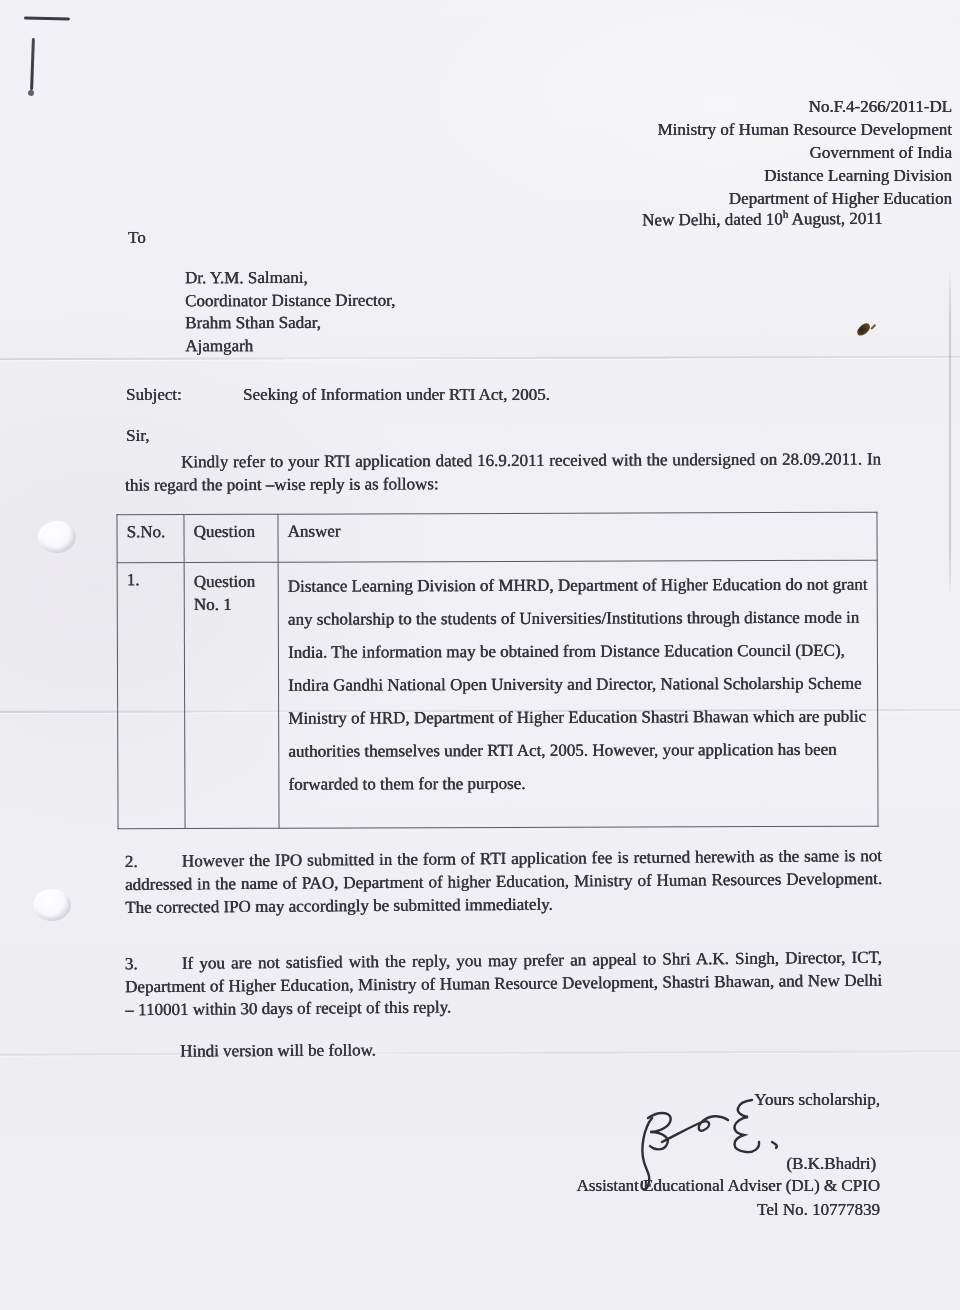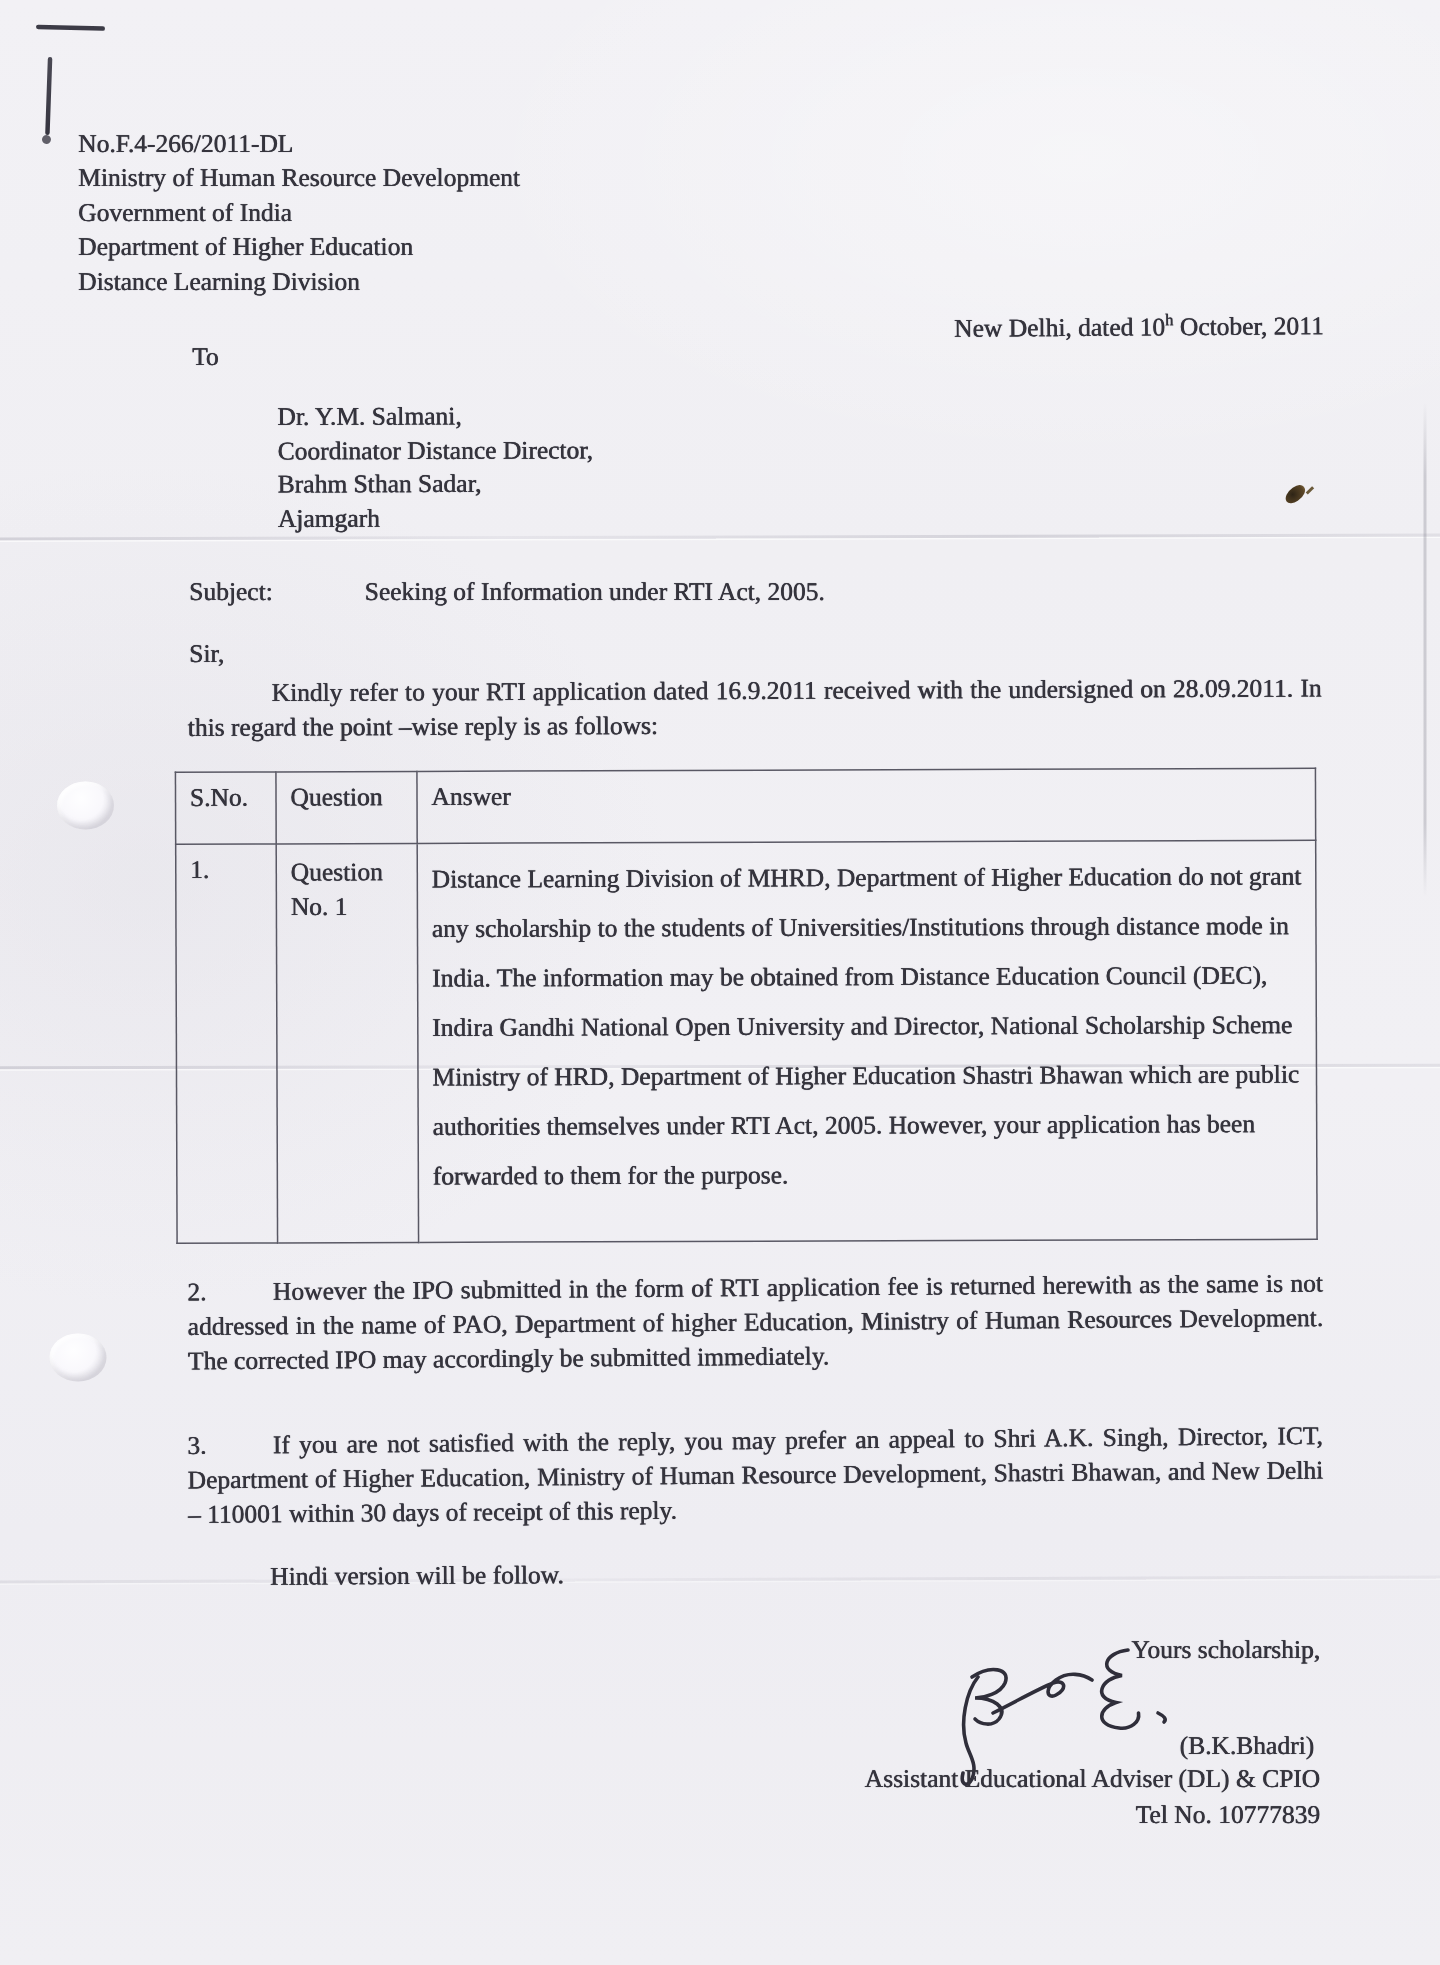--- a/index.html
+++ b/index.html
@@ -12,21 +12,21 @@
     color:#35343d;
     background:
       radial-gradient(ellipse 600px 300px at 75% 8%, rgba(255,255,255,0.35), transparent 70%),
       radial-gradient(ellipse 500px 400px at 10% 45%, rgba(220,218,226,0.35), transparent 70%),
       linear-gradient(180deg,#f2f1f5 0%,#f0eff3 28%,#f1f0f4 55%,#eeedf2 78%,#f0eff3 100%);
   }
   .txt{position:absolute;font-size:17px;line-height:23px;
        text-shadow:0.35px 0 0 currentColor, 0 0 0.7px rgba(60,60,75,0.45);}
 
   
-  .header{left:52px;top:84px;width:900px;text-align:left;}
+  .header{left:52px;top:95px;width:900px;text-align:right;}
   .header div{line-height:23px;}
 
   .date-line{top:203px;right:78px;transform:rotate(-0.4deg);}
   .date-line sup{font-size:11px;}
 
   .to-label{left:128px;top:226px;}
   .recipient{left:185px;top:267px;transform:rotate(-0.2deg);}
   .recipient div{line-height:22.5px;}
 
   .subject-row{left:126px;top:383px;width:760px;}
@@ -103,25 +103,25 @@
   <div class="crease crease-1"></div>
   <div class="crease crease-2"></div>
   <div class="crease crease-3"></div>
   <div class="ink-speck"></div>
   <div class="scan-edge"></div>
 
   <div class="txt header">
     <div>No.F.4-266/2011-DL</div>
     <div>Ministry of Human Resource Development</div>
     <div>Government of India</div>
+    <div>Distance Learning Division</div>
     <div>Department of Higher Education</div>
-    <div>Distance Learning Division</div>
   </div>
 
-  <div class="txt date-line"><span>New Delhi, dated 10</span><sup>h</sup><span> October, 2011</span></div>
+  <div class="txt date-line"><span>New Delhi, dated 10</span><sup>h</sup><span> August, 2011</span></div>
 
   <div class="txt to-label">To</div>
   <div class="txt recipient">
     <div>Dr. Y.M. Salmani,</div>
     <div>Coordinator Distance Director,</div>
     <div>Brahm Sthan  Sadar,</div>
     <div>Ajamgarh</div>
   </div>
 
   <div class="txt subject-row"><span class="sub-label">Subject:</span><span>Seeking of Information under RTI Act, 2005.</span></div>

